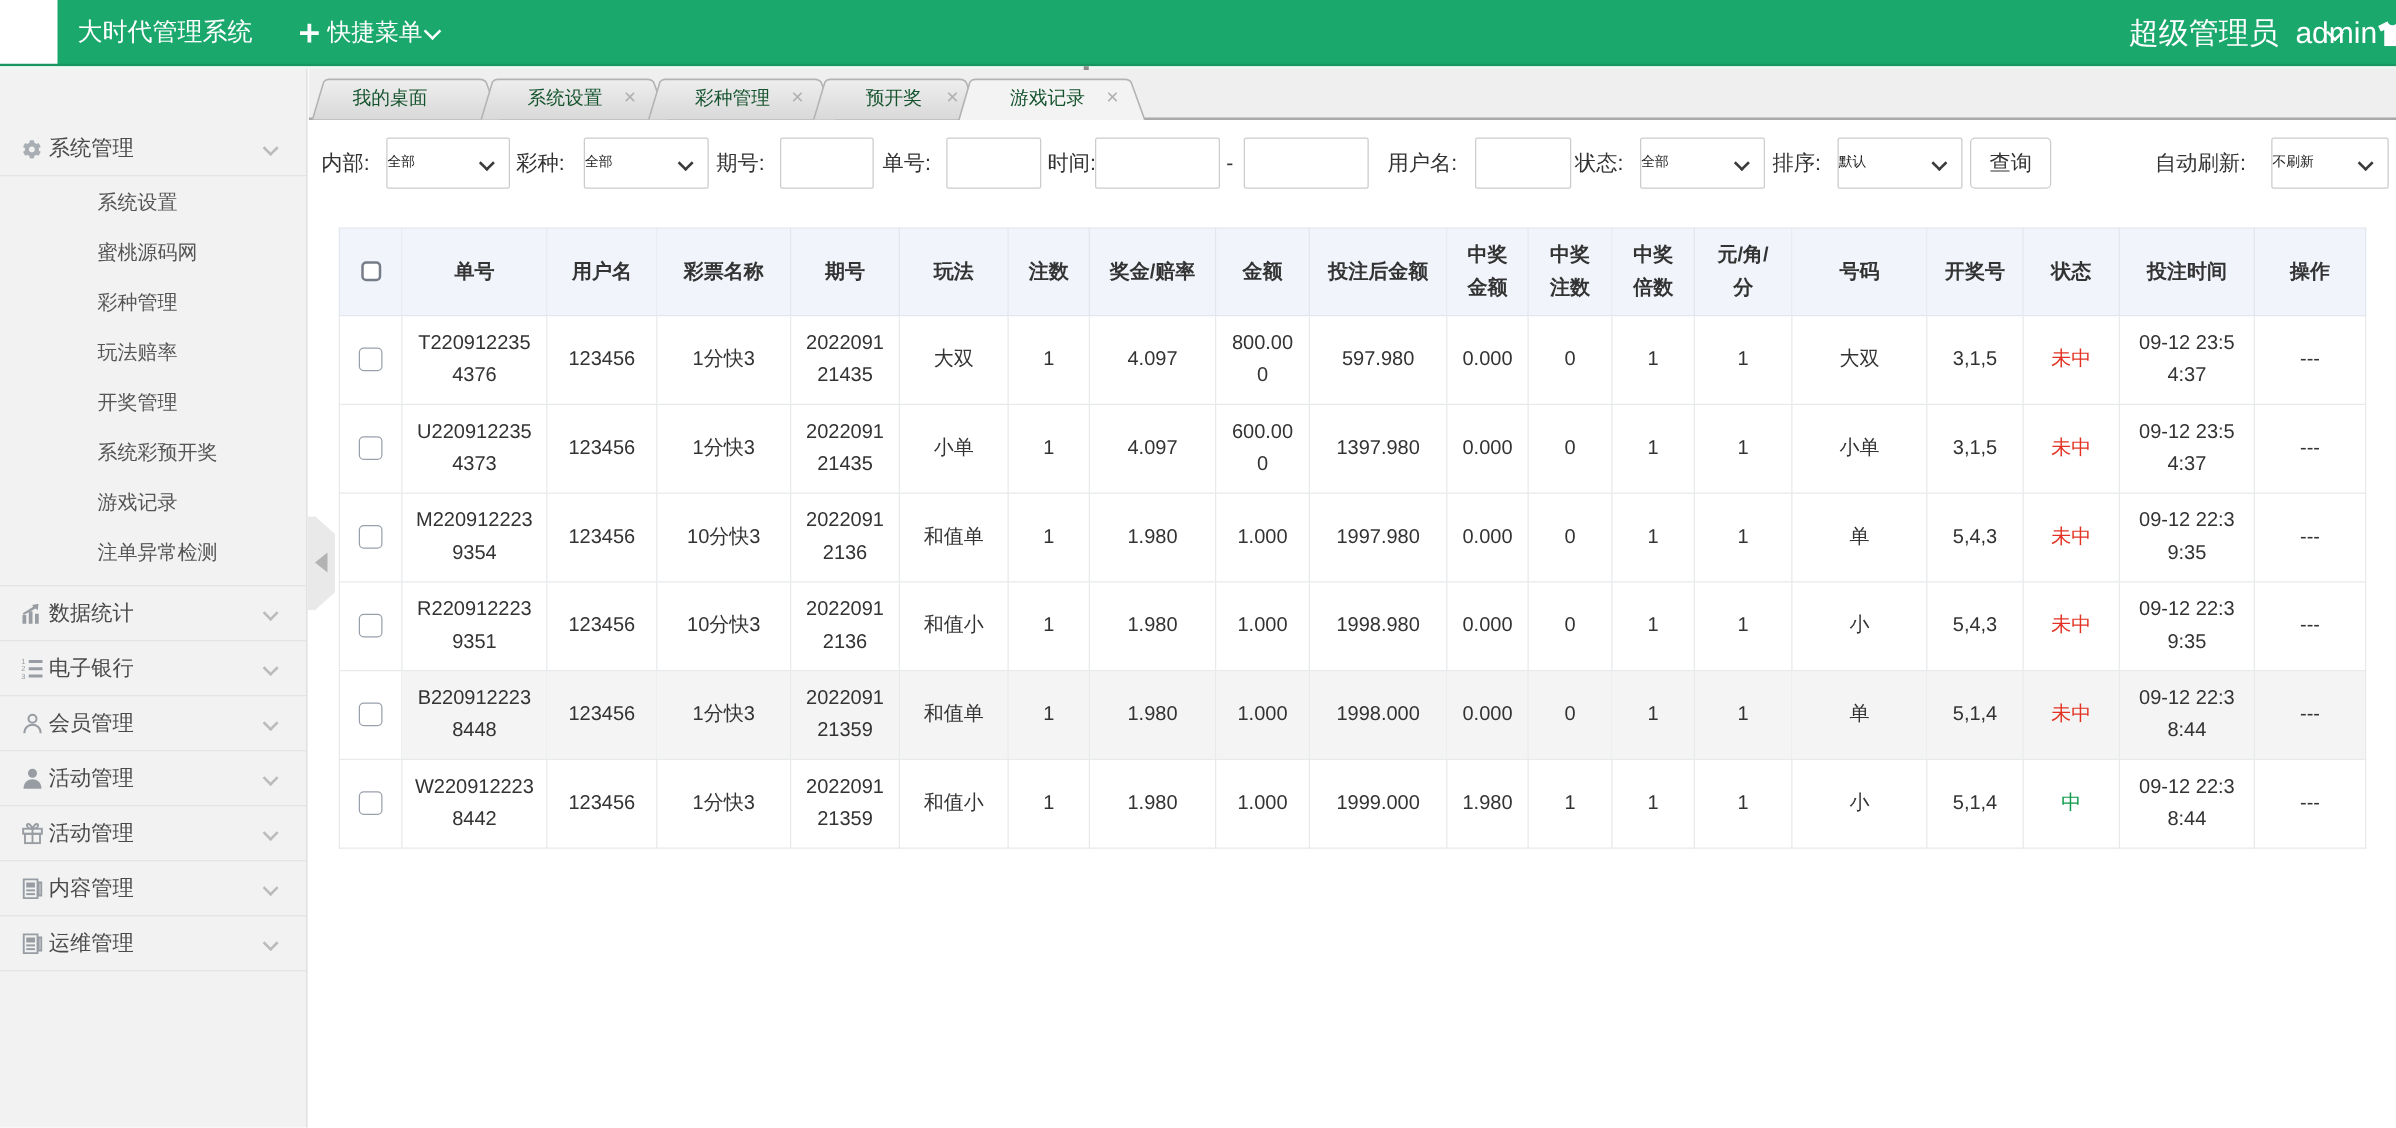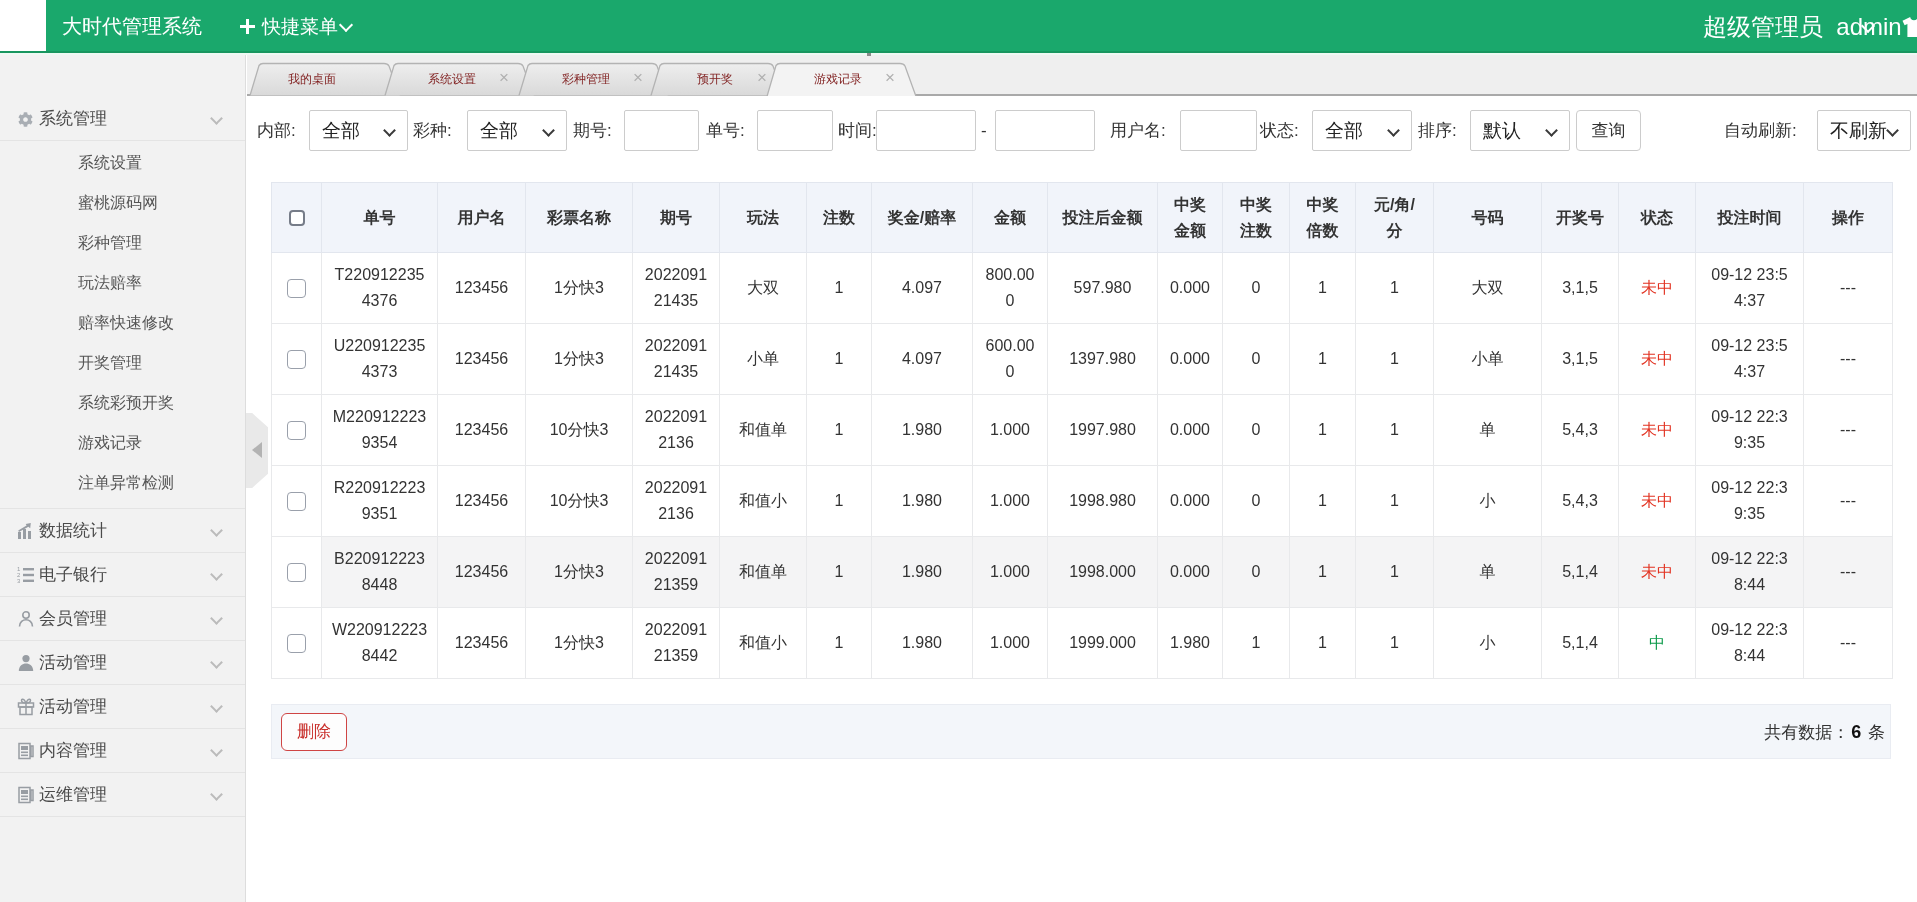--- a/index.html
+++ b/index.html
@@ -27,27 +27,27 @@
 .mitem .txt { position:absolute; left:39px; }
 .mitem svg { position:absolute; left:17px; top:13px; }
 .mchev { position:absolute; left:212px; top:17px; width:9px; height:9px; border-right:2px solid #bbb; border-bottom:2px solid #bbb; transform:rotate(45deg); }
 .sub { border-bottom:1px solid #e4e4e4; padding:2px 0 5px; }
 .sub li { list-style:none; height:40px; line-height:40px; font-size:16px; color:#555; padding-left:78px; }
 .handle { position:absolute; left:246px; top:360px; width:22px; height:75px; background:#e9e9e9; clip-path:polygon(0 0,28% 0,100% 19%,100% 81%,28% 100%,0 100%); }
 .handle i { position:absolute; left:6px; top:29px; width:0; height:0; border-right:10px solid #b3b3b3; border-top:8px solid transparent; border-bottom:8px solid transparent; }
 
 .main { position:absolute; left:247px; top:53px; width:1670px; height:849px; background:#fff; }
 .strip { position:absolute; left:0; top:0; width:1670px; height:43px; background:#efefef; }
-.tabt { position:absolute; top:10px; height:18px; line-height:32px; font-size:12px; color:#7f1d1d; text-align:center; z-index:5; }
+.tabt { position:absolute; top:10px; height:18px; line-height:32px; font-size:15px; color:#14532d; text-align:center; z-index:5; }
 .tabx { position:absolute; top:10px; height:33px; line-height:30px; font-size:17px; color:#b0b0b0; z-index:5; }
 
 .filter { position:absolute; left:0; top:57px; height:41px; width:1670px; font-size:17px; color:#333; }
 .filter .lb { position:absolute; top:0; line-height:41px; }
 .fbox { position:absolute; top:0; height:41px; border:1px solid #ccc; background:#fff; border-radius:2px; }
-.fsel { line-height:39px; padding-left:12px; font-size:19px; color:#222; }
+.fsel { line-height:39px; font-size:11px; color:#222; }
 .fsel .sc { position:absolute; right:13px; top:15px; width:9px; height:9px; border-right:2.5px solid #3a3a3a; border-bottom:2.5px solid #3a3a3a; transform:rotate(45deg); }
 .fbtn { position:absolute; top:0; height:41px; border:1px solid #ccc; border-radius:4px; background:#fff; text-align:center; line-height:39px; color:#333; }
 
 .gtable { position:absolute; left:24px; top:129px; width:1620px; border-collapse:collapse; table-layout:fixed; font-size:16px; color:#333; }
 .gtable th, .gtable td { border:1px solid #e8e9eb; text-align:center; vertical-align:middle; font-weight:normal; line-height:26px; overflow:hidden; }
 .gtable th { background:#f1f4fa; font-weight:bold; color:#333; height:70px; border-color:#e2e6ee; }
 .gtable td { height:71px; background:#fff; }
 .red { color:#e23322; }
 .hl td { background:#f4f4f5 !important; }
 .hl td:first-child { background:#fff !important; }
@@ -84,21 +84,20 @@
           <path fill="#a9aeb4" d="M487.4 315.7l-42.6-24.6c4.3-23.2 4.3-47 0-70.2l42.6-24.6c4.9-2.8 7.1-8.6 5.5-14-11.1-35.6-30-67.8-54.7-94.6-3.8-4.1-10-5.1-14.8-2.3L380.8 110c-17.9-15.4-38.5-27.3-60.8-35.1V25.8c0-5.6-3.9-10.5-9.4-11.7-36.7-8.2-74.3-7.8-109.2 0-5.5 1.2-9.4 6.1-9.4 11.7V75c-22.2 7.9-42.8 19.8-60.8 35.1L88.7 85.5c-4.9-2.8-11-1.9-14.8 2.3-24.7 26.7-43.6 58.9-54.7 94.6-1.7 5.4.6 11.2 5.5 14L67.3 221c-4.3 23.2-4.3 47 0 70.2l-42.6 24.6c-4.9 2.8-7.1 8.6-5.5 14 11.1 35.6 30 67.8 54.7 94.6 3.8 4.1 10 5.1 14.8 2.3l42.6-24.6c17.9 15.4 38.5 27.3 60.8 35.1v49.2c0 5.6 3.9 10.5 9.4 11.7 36.7 8.2 74.3 7.8 109.2 0 5.5-1.2 9.4-6.1 9.4-11.7v-49.2c22.2-7.9 42.8-19.8 60.8-35.1l42.6 24.6c4.9 2.8 11 1.9 14.8-2.3 24.7-26.7 43.6-58.9 54.7-94.6 1.5-5.5-.7-11.3-5.6-14.1zM256 336c-44.1 0-80-35.9-80-80s35.9-80 80-80 80 35.9 80 80-35.9 80-80 80z"></path>
         </svg>
         <span class="txt">系统管理</span>
         <i class="mchev"></i>
       </li>
     <ul class="sub">
       <li>系统设置</li>
       <li>蜜桃源码网</li>
       <li>彩种管理</li>
       <li>玩法赔率</li>
-      <li>赔率快速修改</li>
       <li>开奖管理</li>
       <li>系统彩预开奖</li>
       <li>游戏记录</li>
       <li>注单异常检测</li>
     </ul>
     <li class="mitem">
         <svg width="18" height="18" viewBox="0 0 18 18">
           <g fill="#989da3">
             <rect x="1" y="10" width="3" height="7"></rect>
             <rect x="6" y="7" width="3" height="10"></rect>
@@ -399,17 +398,13 @@
           <td>1</td>
           <td>小</td>
           <td>5,1,4</td>
           <td class="green">中</td>
           <td>09-12 22:3<br>8:44</td>
           <td>---</td>
     </tr>
   </tbody>
     </table>
 
-  <div class="bbar">
-    <div class="delbtn">删除</div>
-    <div class="count">共有数据：<b>6</b> 条</div>
-  </div>
 </div>
 
 </body></html>

